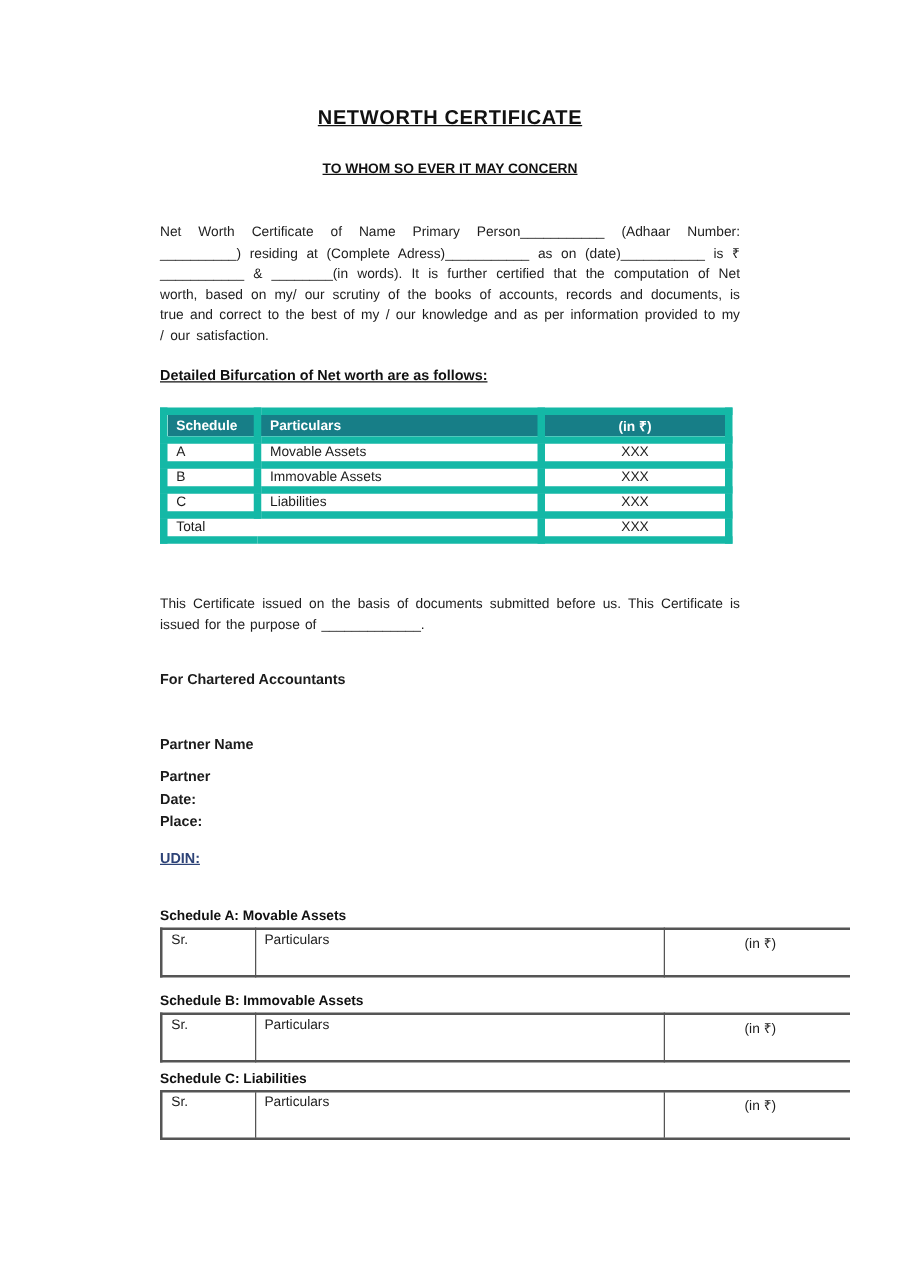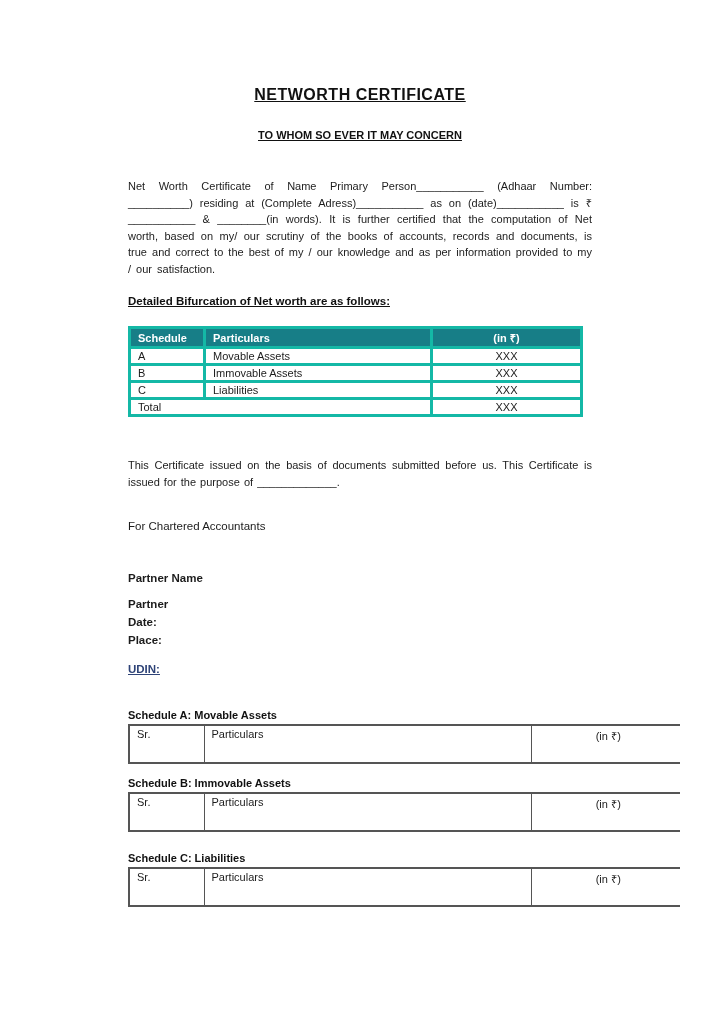--- a/index.html
+++ b/index.html
@@ -51,21 +51,21 @@
 
   table { border-collapse: collapse; table-layout: fixed; }
 
   .summary-table {
     margin-top: 19px;
     width: 452px;
     font-size: 11px;
     border: 2px solid #222;
   }
   .summary-table th, .summary-table td {
-    border: 3px solid #14b8a6;
+    border: 6px solid #14b8a6;
     padding: 1px 7px;
     height: 14px;
     overflow: hidden;
     white-space: nowrap;
   }
   .summary-table thead th {
     color: #ffffff;
     background: #177e87;
     font-weight: bold;
     text-align: left;
@@ -77,37 +77,37 @@
   .col-amount { width: 150px; }
 
   .issuance {
     margin-top: 40px;
     font-size: 11px;
     line-height: 16.5px;
     text-align: justify;
     word-spacing: 1px;
   }
 
-  .for-ca { margin-top: 30px; font-size: 11.5px; font-weight: normal; }
+  .for-ca { margin-top: 30px; font-size: 11.5px; font-weight: bold; }
   .partner-name { margin-top: 40px; font-size: 11.5px; font-weight: bold; }
   .sig-lines { margin-top: 11px; font-size: 11.5px; font-weight: bold; line-height: 18px; }
   .udin {
     margin-top: 14px;
     font-size: 11.5px;
     font-weight: bold;
     text-decoration: underline;
     color: #2e4377;
     display: inline-block;
     cursor: pointer;
   }
 
   .sched-heading { font-size: 11px; font-weight: bold; color: #111; }
   .sched-heading.first { margin-top: 32px; }
   .sched-heading.mid   { margin-top: 13px; }
-  .sched-heading.last  { margin-top: 20px; }
+  .sched-heading.last  { margin-top: 7px; }
 
   .sched-table {
     margin-top: 3px;
     width: 557px;
     font-size: 11px;
     border: 2px solid #555;
   }
   .sched-table td {
     border: 1px solid #555;
     vertical-align: top;

